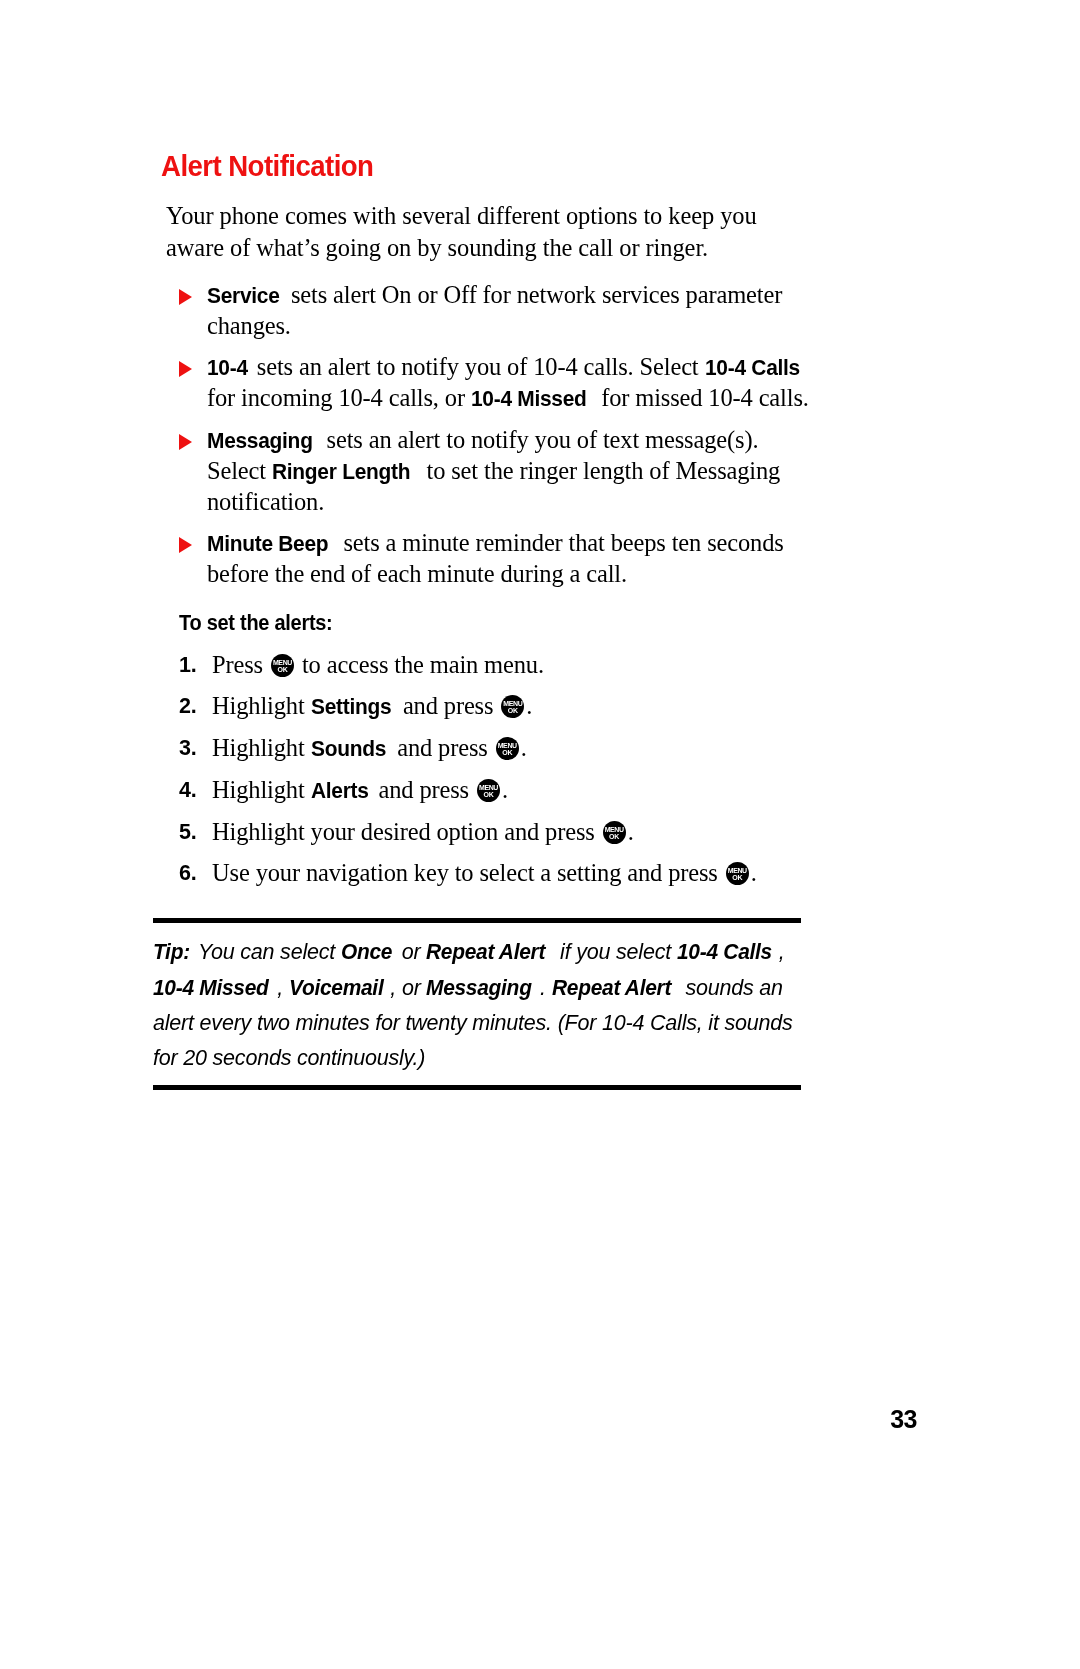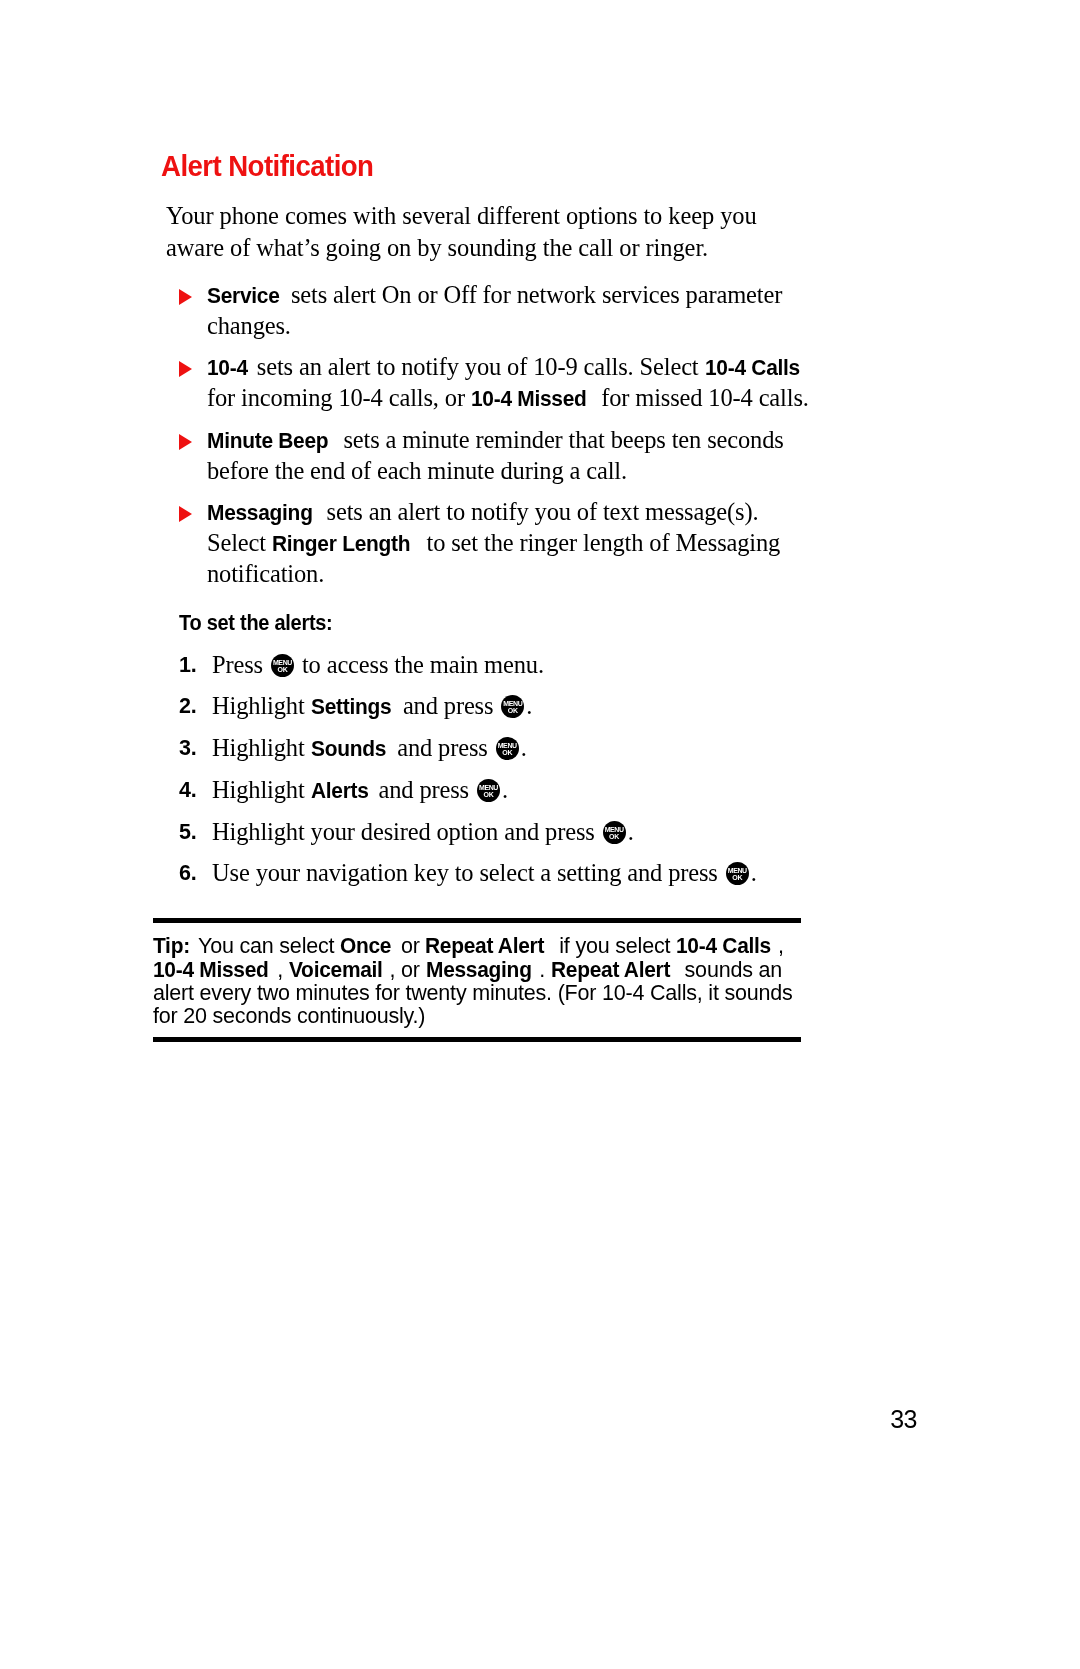--- a/index.html
+++ b/index.html
@@ -123,52 +123,53 @@
   .menukey .m1 { top:5px;  font-size:7px;  letter-spacing:-0.4px; }
   .menukey .m2 { top:12.5px; font-size:7px; letter-spacing:-0.2px; }
 
   
   .tipbox { margin-top:30px; margin-left:1px; width:648px; }
   .rule { height:5px; background:#000; }
   .rule.bottom { margin-top:5px; }
   .tiptext {
     font-family:"Liberation Sans", sans-serif;
     font-size:21.5px;
-    line-height:23px;
+    line-height:35px;
     letter-spacing:-0.2px;
     padding:11px 0 4px 0;
+    font-style:italic;
   }
   .tiptext b { font-weight:bold; }
 
   
   .pageno {
     position:absolute;
     right:163px;
     top:1405px;
     font-family:"Liberation Sans", sans-serif;
-    font-weight:normal;
+    font-weight:bold;
     font-size:25px;
     letter-spacing:-0.5px;
   }
 </style>
 </head>
 <body>
 
 <div class="page">
   <div class="content">
 
     <h1 class="section-title">Alert Notification</h1>
 
     <p class="intro">Your phone comes with several different options to keep you aware of what’s going on by sounding the call or ringer.</p>
 
     <ul class="bullets" id="bullet-list">
         <li><span class="tri"></span><b class="t">Service</b><span> sets alert On or Off for network services parameter changes.</span></li>
-        <li><span class="tri"></span><b class="t">10-4</b><span> sets an alert to notify you of 10-9 calls. Select </span><b class="t">10-4 Calls</b><span> for incoming 10-4 calls, or </span><b class="t">10-4 Missed</b><span> for missed 10-4 calls.</span></li>
+        <li><span class="tri"></span><b class="t">10-4</b><span> sets an alert to notify you of 10-4 calls. Select </span><b class="t">10-4 Calls</b><span> for incoming 10-4 calls, or </span><b class="t">10-4 Missed</b><span> for missed 10-4 calls.</span></li>
+        <li><span class="tri"></span><b class="t">Messaging</b><span> sets an alert to notify you of text message(s). Select </span><b class="t">Ringer Length</b><span> to set the ringer length of Messaging notification.</span></li>
         <li><span class="tri"></span><b class="t">Minute Beep</b><span> sets a minute reminder that beeps ten seconds before the end of each minute during a call.</span></li>
-        <li><span class="tri"></span><b class="t">Messaging</b><span> sets an alert to notify you of text message(s). Select </span><b class="t">Ringer Length</b><span> to set the ringer length of Messaging notification.</span></li>
       </ul>
 
     <div class="subhead">To set the alerts:</div>
 
     <ol class="steps" id="step-list">
         <li><span class="num">1.</span><span>Press </span><span class="menukey"><span class="m1">MENU</span><span class="m2">OK</span></span><span> to access the main menu.</span></li>
         <li><span class="num">2.</span><span>Highlight </span><b class="t">Settings</b><span> and press </span><span class="menukey"><span class="m1">MENU</span><span class="m2">OK</span></span><span>.</span></li>
         <li><span class="num">3.</span><span>Highlight </span><b class="t">Sounds</b><span> and press </span><span class="menukey"><span class="m1">MENU</span><span class="m2">OK</span></span><span>.</span></li>
         <li><span class="num">4.</span><span>Highlight </span><b class="t">Alerts</b><span> and press </span><span class="menukey"><span class="m1">MENU</span><span class="m2">OK</span></span><span>.</span></li>
         <li><span class="num">5.</span><span>Highlight your desired option and press </span><span class="menukey"><span class="m1">MENU</span><span class="m2">OK</span></span><span>.</span></li>

